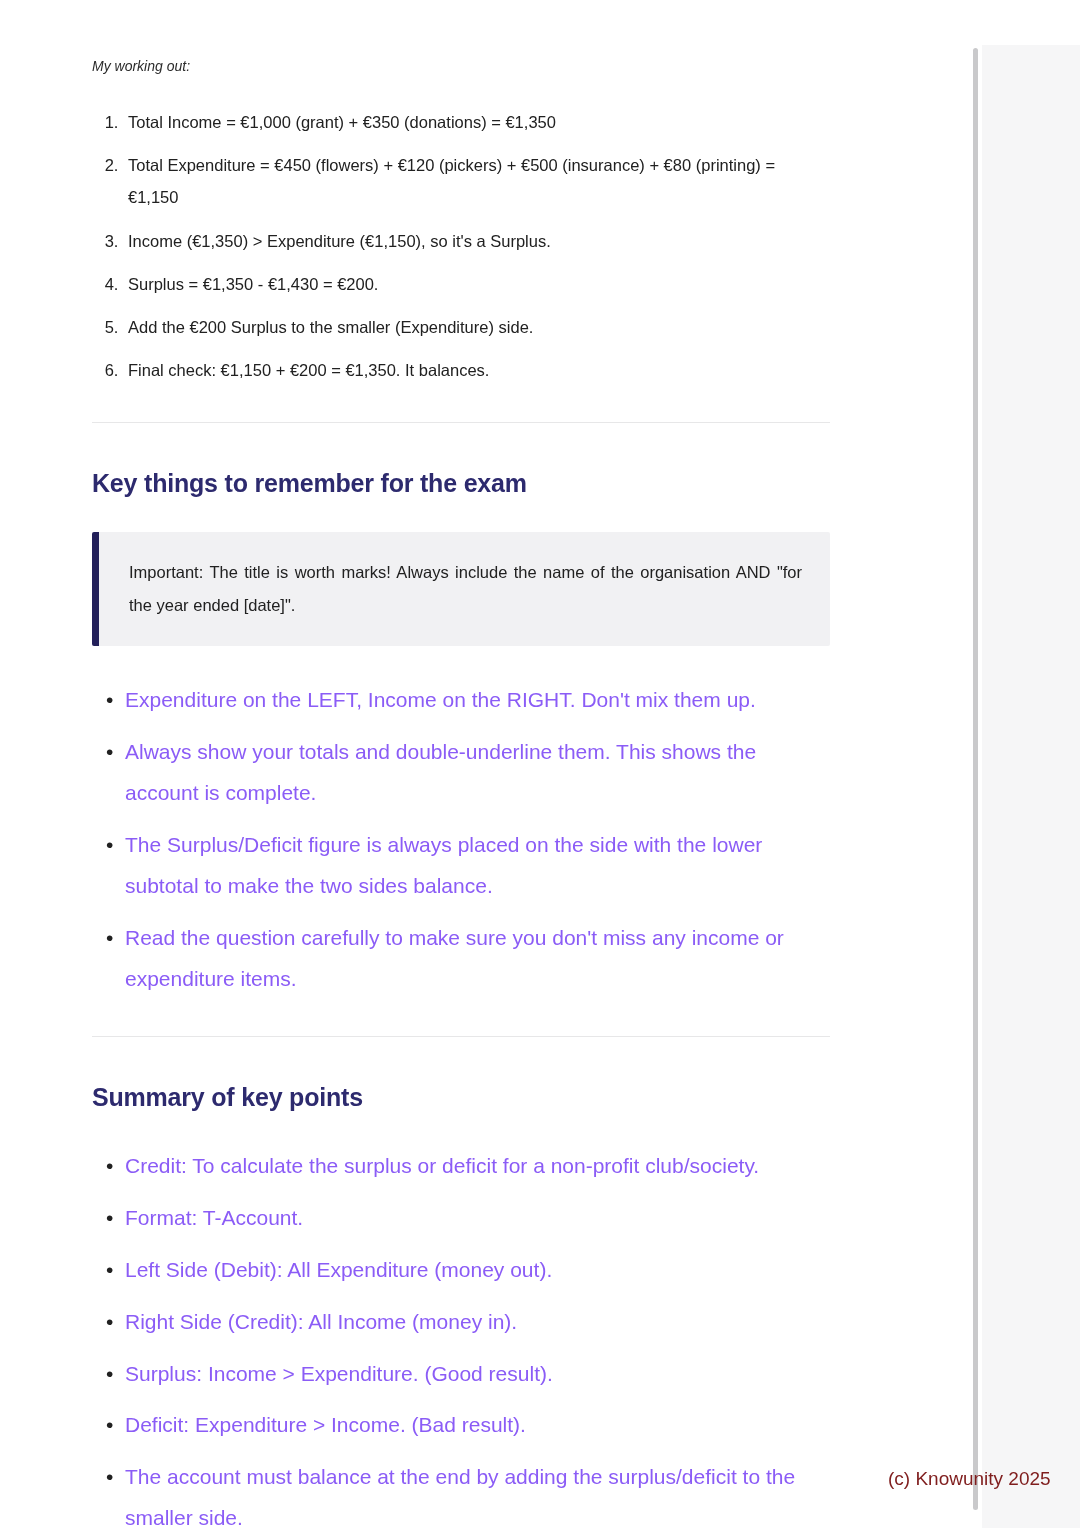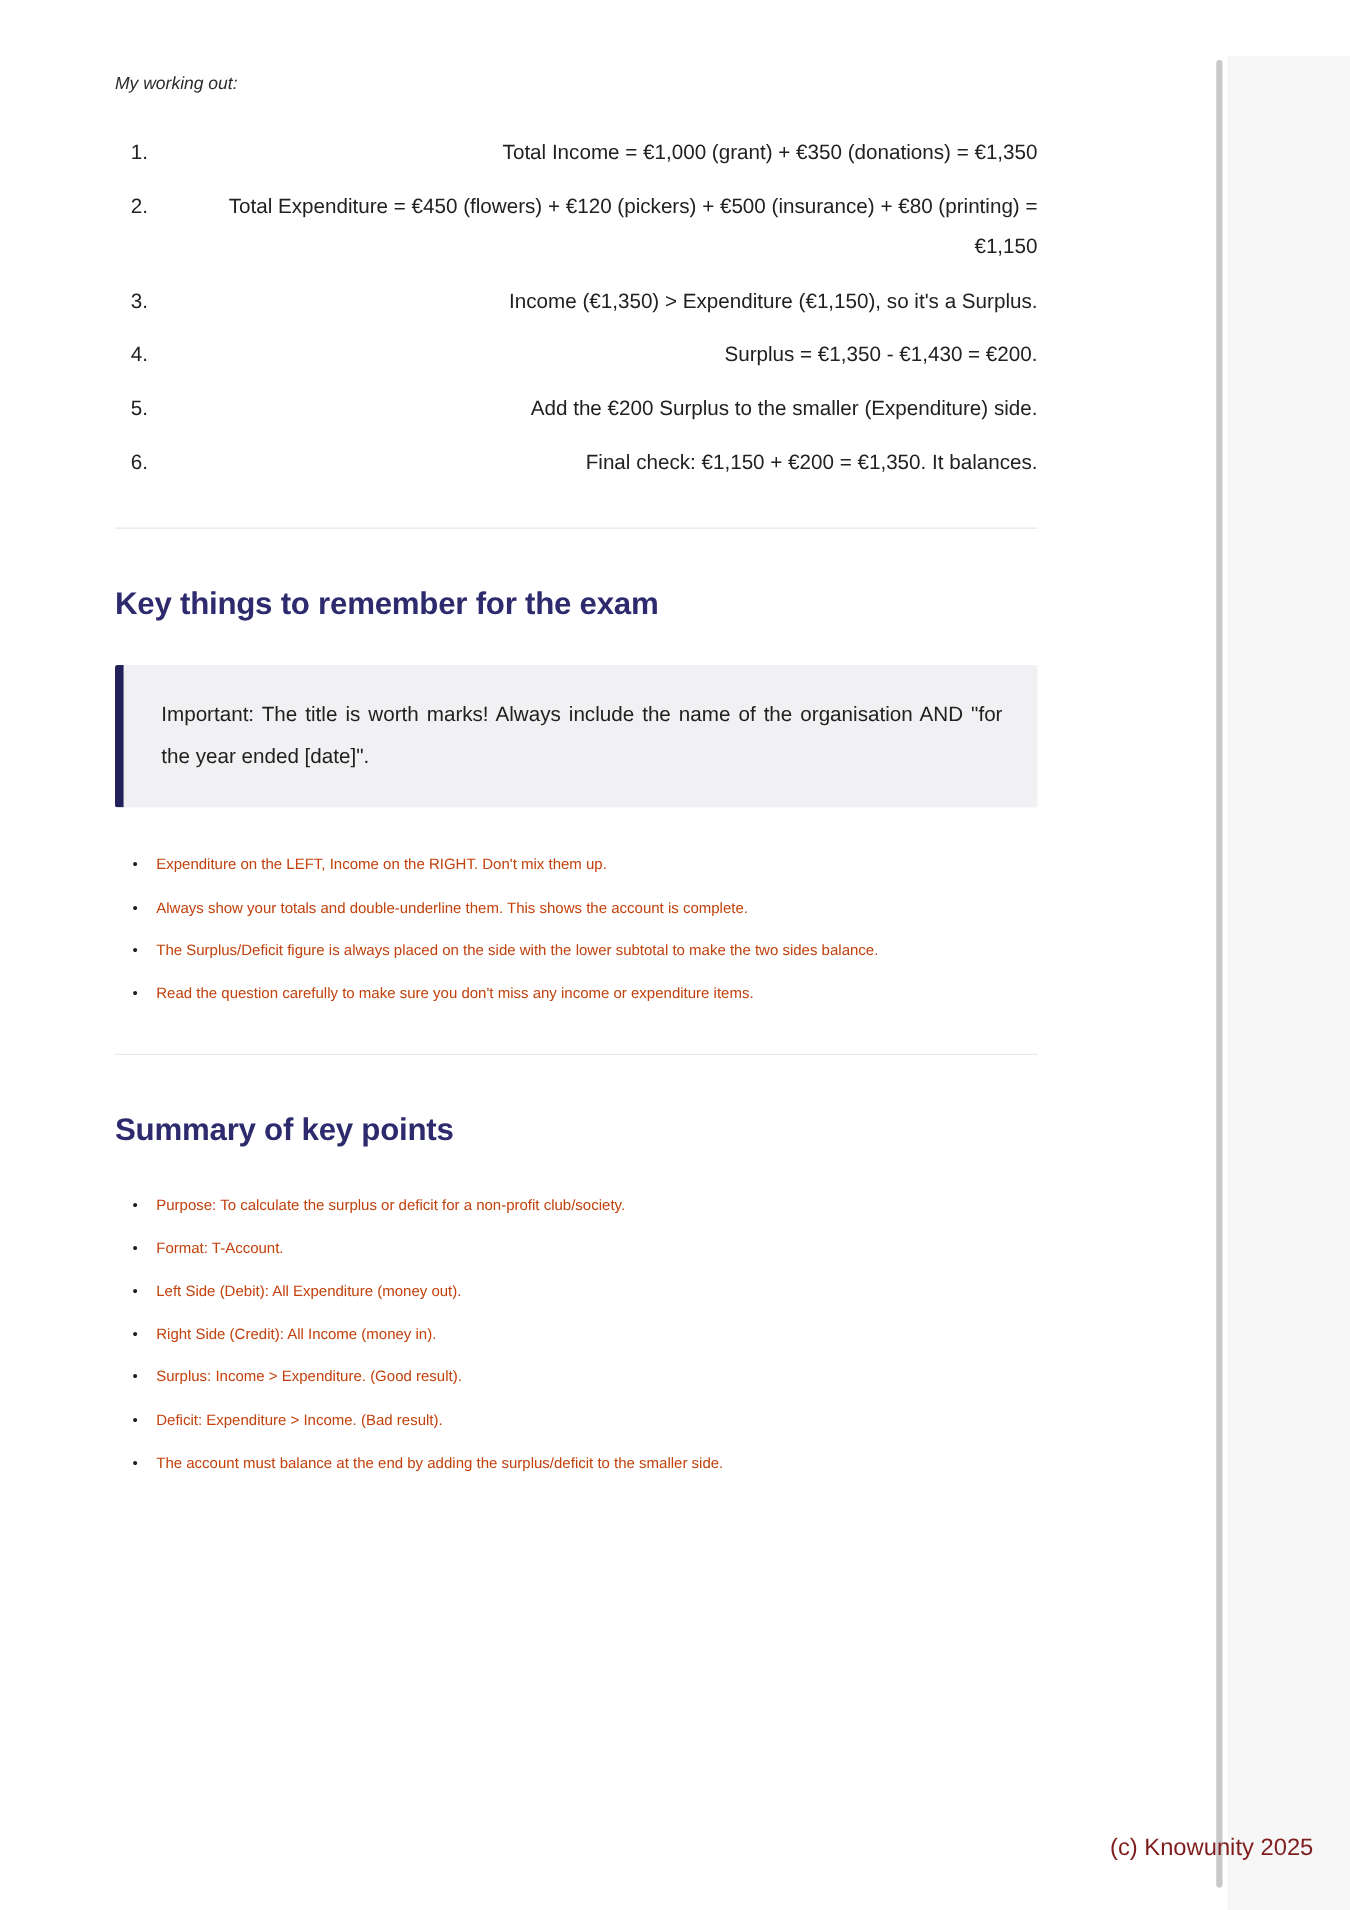--- a/index.html
+++ b/index.html
@@ -22,21 +22,20 @@
     font-size: 14px;
     color: #2b2b2b;
     margin-bottom: 32px;
   }
   ol.working-list {
     list-style: decimal outside;
     padding-left: 31px;
     font-size: 16.5px;
     line-height: 1.95;
     color: #212121;
-    text-align: right;
   }
   ol.working-list li {
     padding-left: 5px;
     margin-bottom: 11px;
   }
   hr.divider {
     border: none;
     border-top: 1px solid #e7e7e8;
     margin-top: 36px;
   }
@@ -55,23 +54,23 @@
     padding: 24px 28px 24px 30px;
     font-size: 16.5px;
     line-height: 2.0;
     text-align: justify;
     color: #212121;
   }
   ul.bullet-list {
     list-style: none;
     margin-top: 34px;
     padding-left: 14px;
-    font-size: 12px;
+    font-size: 21px;
     line-height: 1.95;
-    color: #c2410c;
+    color: #8b5cf6;
   }
   ul.bullet-list li {
     position: relative;
     padding-left: 19px;
     margin-bottom: 11px;
   }
   ul.bullet-list li::before {
     content: "\2022";
     position: absolute;
     left: 0;
@@ -152,21 +151,21 @@
 
       <li><span>Read the question carefully to make sure you don't miss any income or expenditure items.</span></li>
     </ul>
 
   <hr class="divider">
 
   <h2 class="section-heading">Summary of key points</h2>
 
   <ul class="bullet-list">
 
-      <li><strong>Purpose:</strong><span> To calculate the surplus or deficit for a non-profit club/society.</span></li>
+      <li><strong>Credit:</strong><span> To calculate the surplus or deficit for a non-profit club/society.</span></li>
 
       <li><strong>Format:</strong><span> T-Account.</span></li>
 
       <li><strong>Left Side (Debit):</strong><span> All Expenditure (money out).</span></li>
 
       <li><strong>Right Side (Credit):</strong><span> All Income (money in).</span></li>
 
       <li><strong>Surplus:</strong><span> Income &gt; Expenditure. (Good result).</span></li>
 
       <li><strong>Deficit:</strong><span> Expenditure &gt; Income. (Bad result).</span></li>

